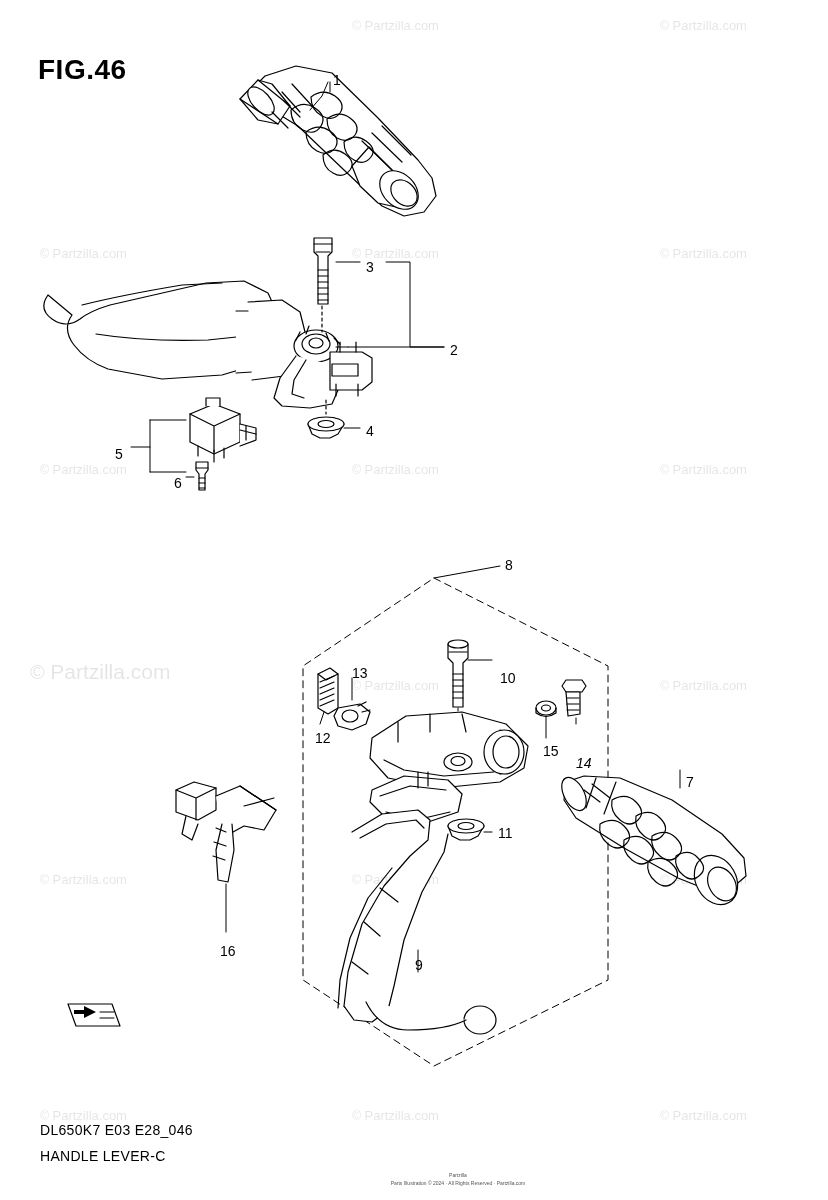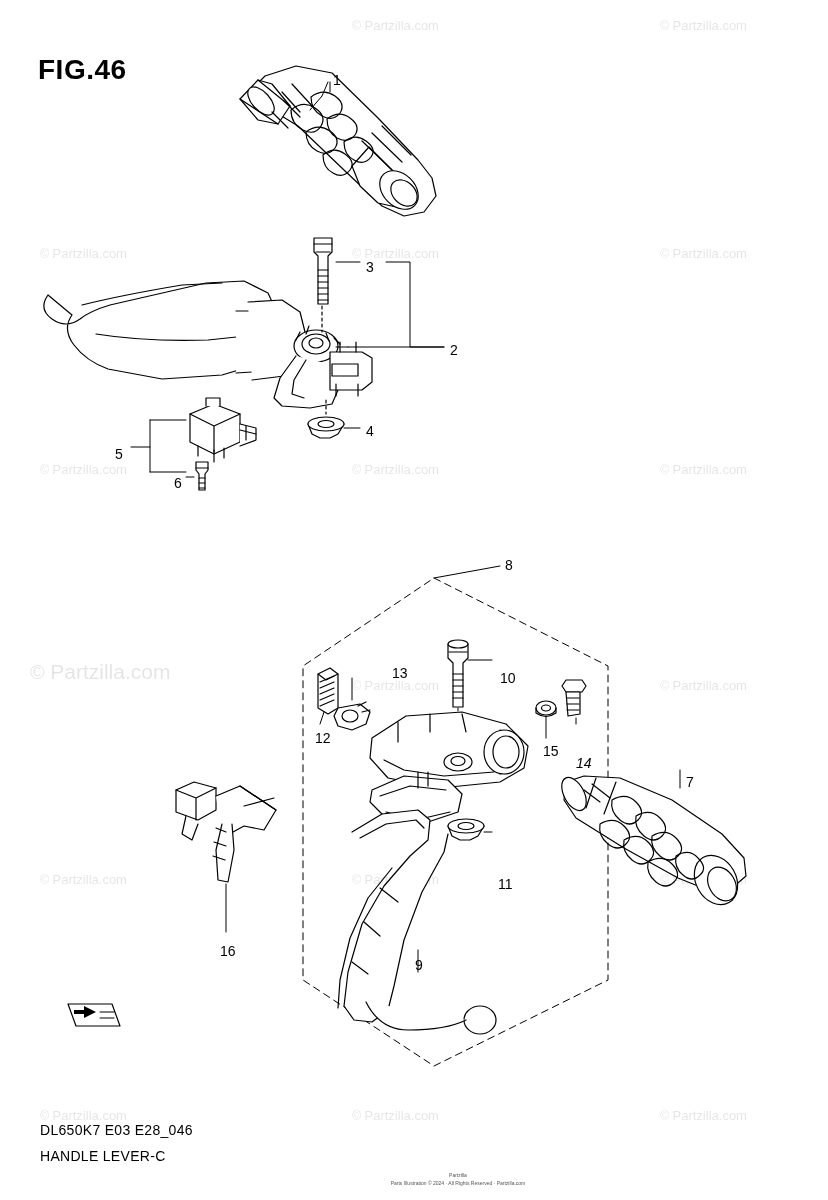--- a/index.html
+++ b/index.html
@@ -322,27 +322,27 @@
   </svg>
 
   <div id="callout-layer">
       <div class="callout" style="left: 333px; top: 73px;">1</div>
       <div class="callout" style="left: 366px; top: 260px;">3</div>
       <div class="callout" style="left: 450px; top: 343px;">2</div>
       <div class="callout" style="left: 366px; top: 424px;">4</div>
       <div class="callout" style="left: 115px; top: 447px;">5</div>
       <div class="callout" style="left: 174px; top: 476px;">6</div>
       <div class="callout" style="left: 505px; top: 558px;">8</div>
-      <div class="callout" style="left: 352px; top: 666px; margin-left: 40px;">13</div>
+      <div class="callout" style="left: 352px; top: 666px;">13</div>
       <div class="callout" style="left: 500px; top: 664px; margin-top: 7px;">10</div>
       <div class="callout" style="left: 315px; top: 731px;">12</div>
       <div class="callout" style="left: 576px; top: 756px; font-style: italic;">14</div>
       <div class="callout" style="left: 543px; top: 744px;">15</div>
       <div class="callout" style="left: 686px; top: 775px;">7</div>
-      <div class="callout" style="left: 498px; top: 877px;">11</div>
+      <div class="callout" style="left: 498px; top: 826px;">11</div>
       <div class="callout" style="left: 220px; top: 944px; text-align: center;">16</div>
       <div class="callout" style="left: 415px; top: 958px;">9</div>
     </div>
 
   <div class="footer-code">DL650K7 E03 E28_046</div>
   <div class="footer-name">HANDLE LEVER-C</div>
   <div class="tiny-credit">
     <div>Partzilla</div>
     <div>Parts Illustration © 2024 · All Rights Reserved · Partzilla.com</div>
   </div>

